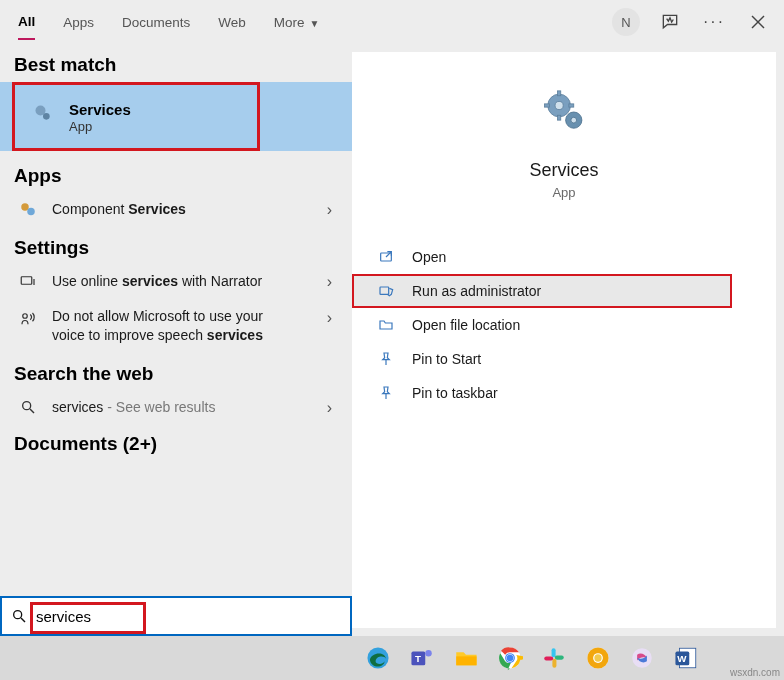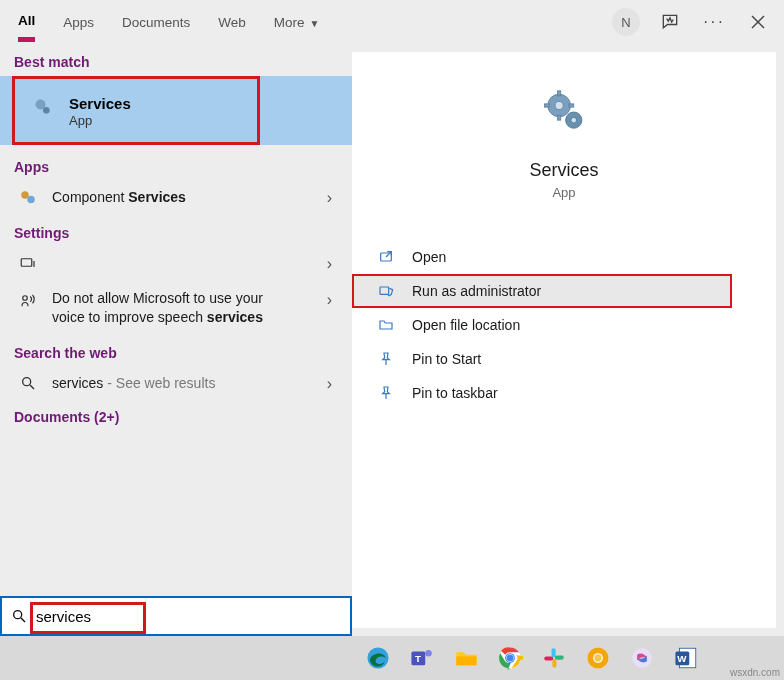--- a/index.html
+++ b/index.html
@@ -1,32 +1,32 @@
 <!DOCTYPE html>
 <html><head>
 <meta charset="utf-8">
 <style>
 * { margin: 0; padding: 0; box-sizing: border-box; font-family: "Segoe UI", Tahoma, sans-serif; }
 body { width: 784px; height: 680px; background: #ededed; overflow: hidden; position: relative; }
 
 
 .tabbar { display: flex; align-items: center; height: 44px; padding-left: 18px; background: #ededed; }
 .tab { font-size: 13.5px; color: #555; padding: 10px 0px 9px; margin-right: 28px; cursor: pointer; }
-.tab.active { color: #000; font-weight: 600; border-bottom: 5px solid #be185d; }
+.tab.active { color: #000; font-weight: 600; border-bottom: 2px solid #be185d; }
 .tab .caret { font-size: 10px; margin-left: 2px; }
 .topright { position: absolute; right: 12px; top: 8px; display: flex; align-items: center; gap: 16px; }
 .avatar { width: 28px; height: 28px; border-radius: 50%; background: #e3e3e3; display: flex; align-items: center; justify-content: center; font-size: 13px; color: #555; }
 .icnbtn { width: 28px; height: 28px; display: flex; align-items: center; justify-content: center; color: #444; cursor: pointer; }
 
 
 .main { display: flex; height: calc(100% - 44px - 44px); }
 .leftcol { width: 352px; background: #ededed; overflow: hidden; }
 .rightcol { flex: 1; background: #ededed; padding: 8px 8px 8px 0; }
 
-.section-hdr { font-size: 14px; font-weight: 600; padding: 10px 14px 6px; color: #701a75; }
+.section-hdr { font-size: 19px; font-weight: 600; padding: 10px 14px 6px; color: #000000; }
 
 .result-row { display: flex; padding: 8px 16px; cursor: pointer; position: relative; }
 .result-row .ricon { width: 24px; display: flex; align-items: center; justify-content: center; margin-right: 12px; color: #555; }
 .result-row .rtitle { font-size: 14px; color: #1a1a1a; }
 .result-row .chev { position: absolute; right: 20px; color: #555; }
 
 .bestmatch { background: #a6cded; padding: 16px 16px 14px 18px; display: flex; align-items: flex-start; border: 3px solid #d3171f; margin: 0 4px 4px 12px; width: 248px; }
 .bestmatch-wrap { background: #a6cded; padding: 0; }
 .bestmatch .bmicon { width: 20px; margin-right: 16px; margin-top: 2px; }
 .bestmatch .bmtitle { font-size: 15px; font-weight: 600; }
@@ -119,20 +119,21 @@
     </div>
 
     <div class="section-hdr">Settings</div>
     <div class="result-row">
       <div class="ricon">
         <svg width="18" height="18" viewBox="0 0 24 24" fill="none" stroke="#333" stroke-width="1.6">
             <rect x="3" y="5" width="14" height="10" rx="1"></rect>
             <path d="M20 8v8"></path>
           </svg>
       </div>
+      <div class="rtitle"><span>Use online </span><b>services</b><span> with Narrator</span></div>
       <div class="chev">›</div>
     </div>
     <div class="result-row" style="align-items:flex-start;">
       <div class="ricon" style="margin-top:3px;">
         <svg width="18" height="18" viewBox="0 0 24 24" fill="none" stroke="#333" stroke-width="1.6">
             <circle cx="8" cy="8" r="3"></circle>
             <path d="M4 19c0-3 2-5 4-5s4 2 4 5"></path>
             <path d="M15 6c2 2 2 5 0 7"></path>
             <path d="M18 4c3 3 3 8 0 11"></path>
           </svg>

